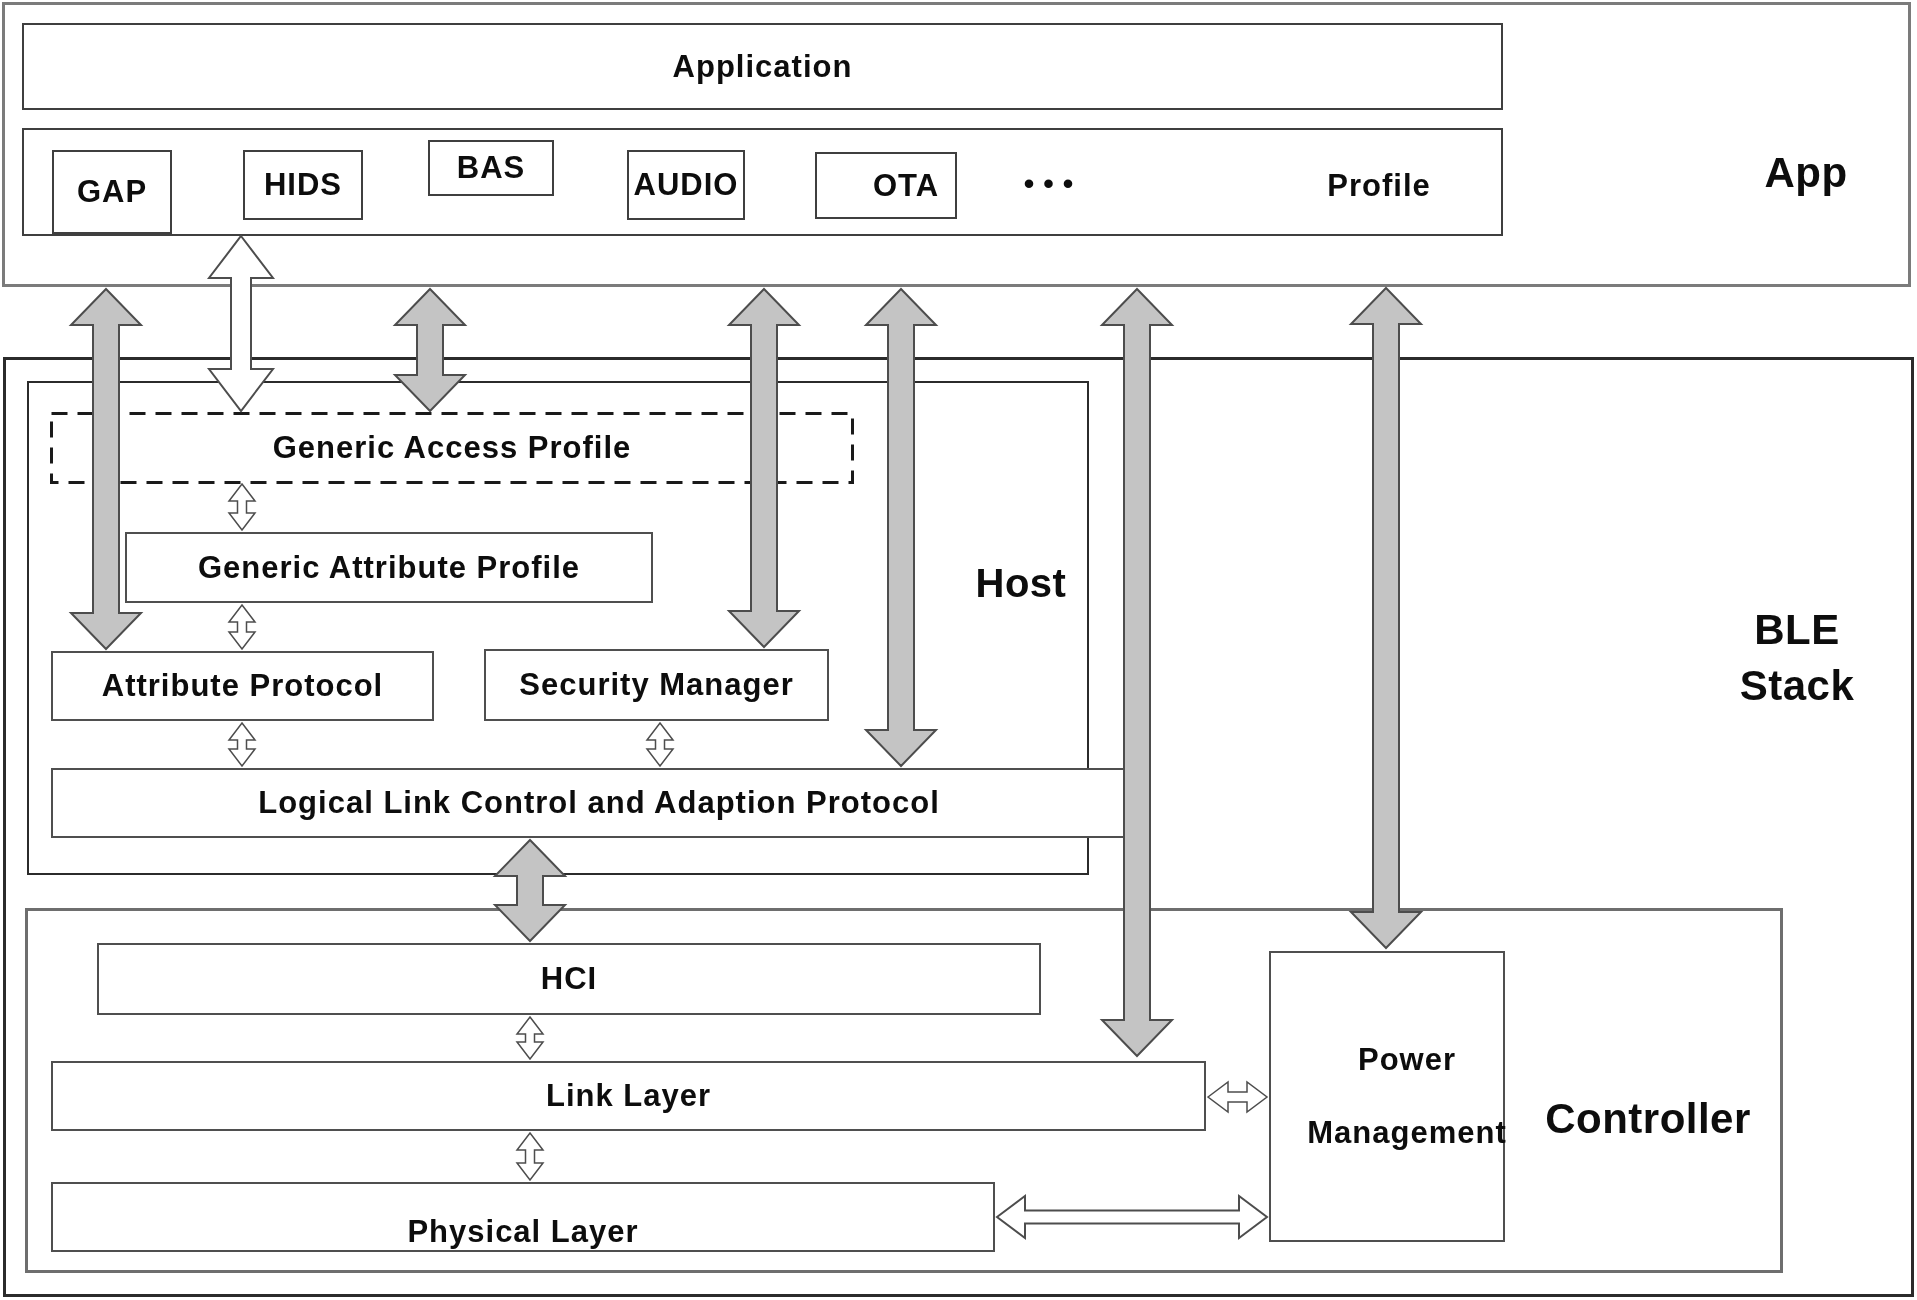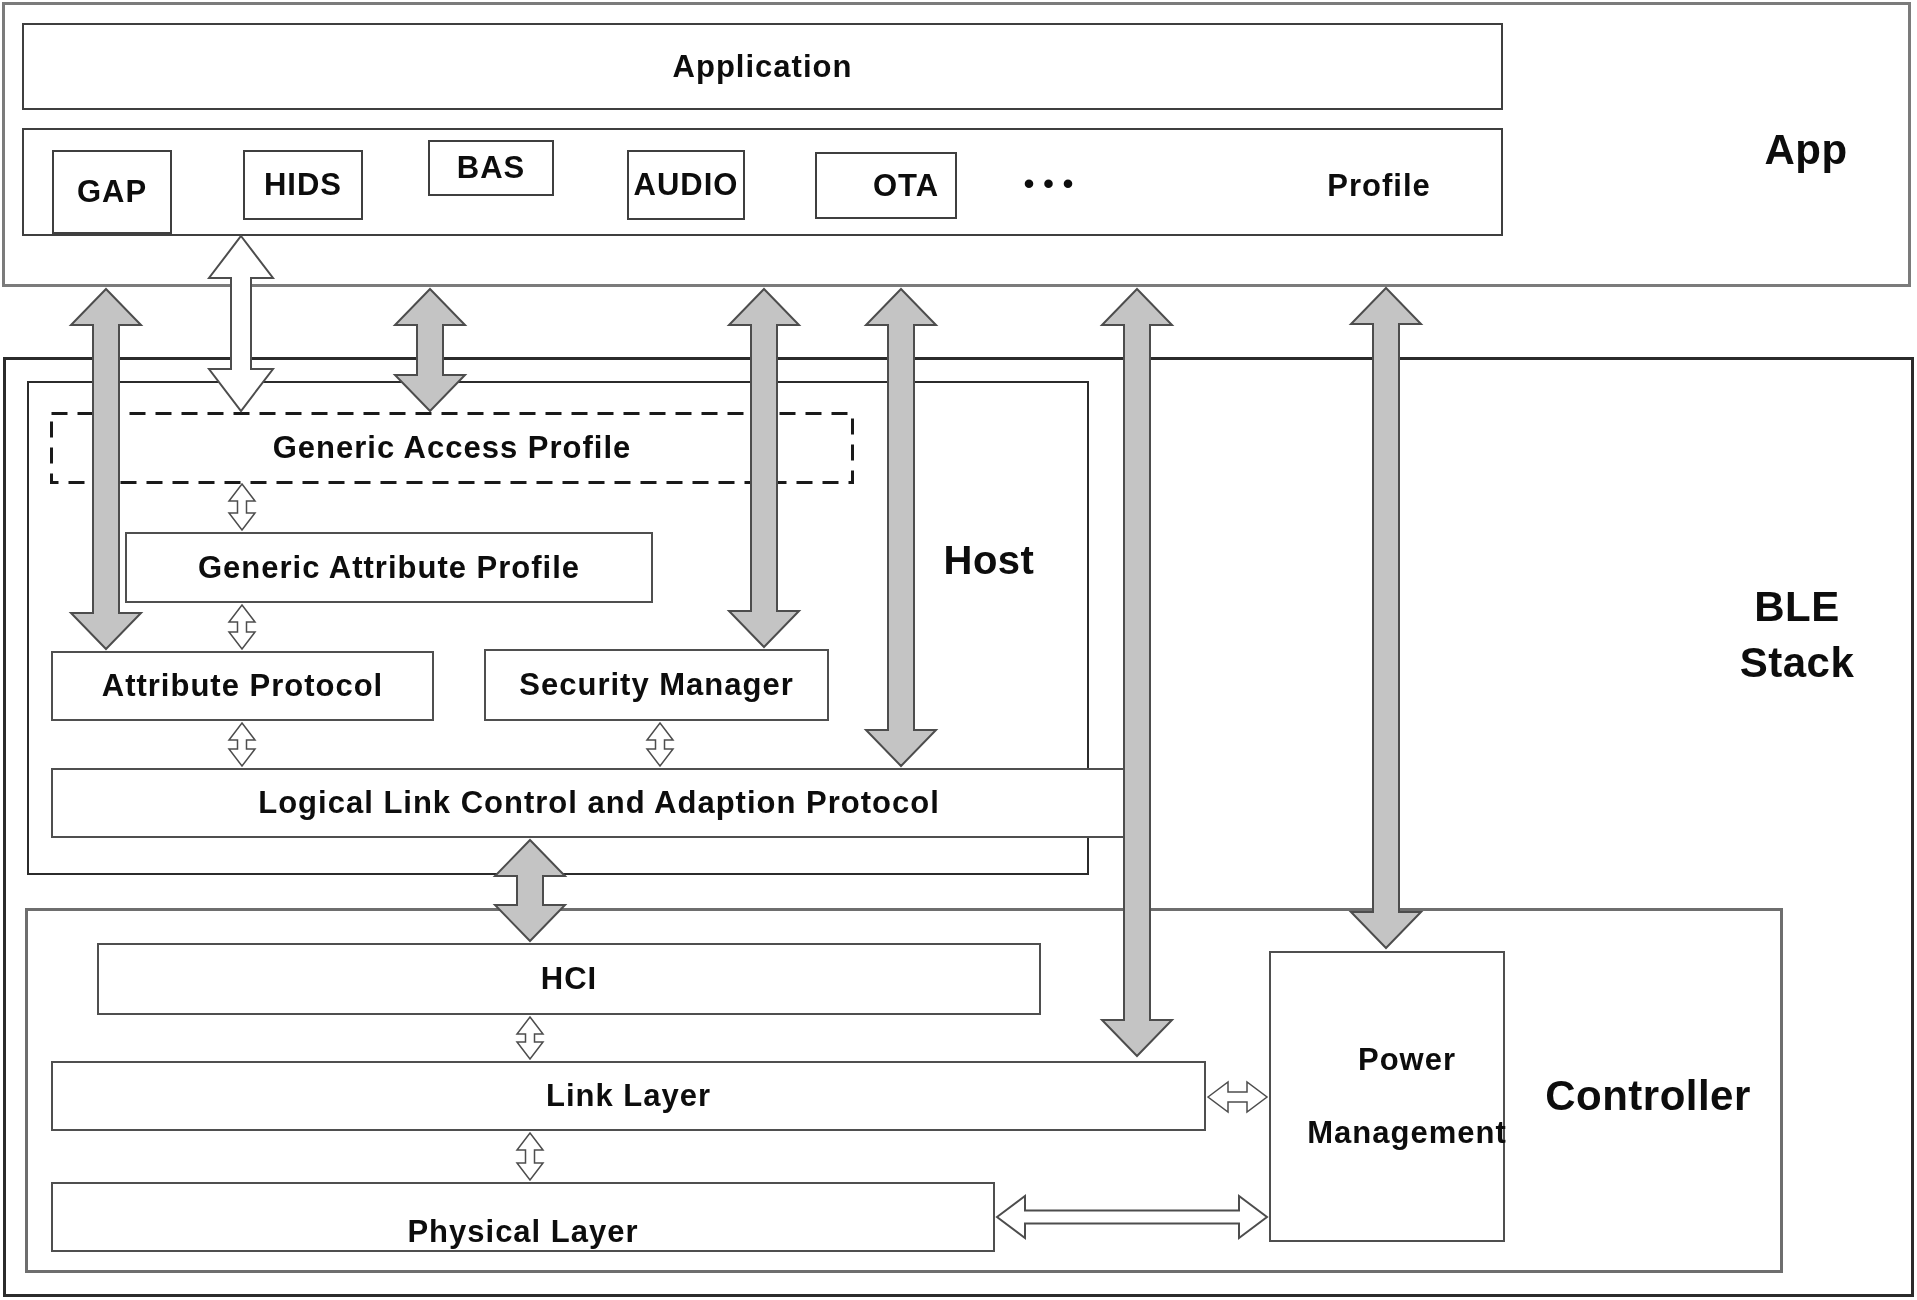--- a/index.html
+++ b/index.html
@@ -14,21 +14,21 @@
     border:2px solid #4f4f4f;font-size:31px;letter-spacing:1px;white-space:nowrap;font-weight:bold;
   }
   .noborder{border:none;background:transparent;}
   .outer-app{border:3px solid #7b7b7b;background:#ffffff;}
   .outer-ble{border:3px solid #2b2b2b;background:#ffffff;}
   .host{border:2px solid #2b2b2b;background:#ffffff;}
   .controller{border:3px solid #6e6e6e;background:#ffffff;}
   .thin{border:2px solid #3f3f3f;}
   .section-label{
     position:absolute;box-sizing:border-box;display:flex;align-items:center;justify-content:center;
-    font-weight:bold;font-size:42px;letter-spacing:0.5px;background:transparent;white-space:nowrap;
+    font-weight:bold;font-size:42px;letter-spacing:0.5px;background:transparent;white-space:nowrap;margin-top:23px;
   }
   .two-line{flex-direction:column;}
   .two-line span{display:block;line-height:56px;}
   .pm-box{flex-direction:column;gap:39px;padding-left:40px;}
   .pm-box span{display:block;line-height:34px;}
   .dots{
     position:absolute;display:flex;align-items:center;justify-content:center;
     font-size:30px;letter-spacing:9px;font-weight:bold;
   }
   #arrow-svg{position:absolute;left:0;top:0;pointer-events:none;}
@@ -76,21 +76,21 @@
 
   <div class="abs outer-ble" style="left:3px;top:357px;width:1911px;height:940px;"></div>
 
   <div class="section-label two-line" style="left:1677px;top:579px;width:240px;height:112px;">
     <span>BLE</span>
     <span>Stack</span>
   </div>
 
   <div class="abs host" style="left:27px;top:381px;width:1062px;height:494px;"></div>
 
-  <div class="section-label" style="left:889px;top:528px;width:200px;height:64px;font-size:40px;">
+  <div class="section-label" style="left:921px;top:528px;width:200px;height:64px;font-size:40px;">
     <span>Host</span>
   </div>
 
   <div class="box noborder" style="left:50px;top:412px;width:804px;height:72px;">
     <span>Generic Access Profile</span>
   </div>
 
   <div class="box" style="left:125px;top:532px;width:528px;height:71px;">
     <span>Generic Attribute Profile</span>
   </div>

